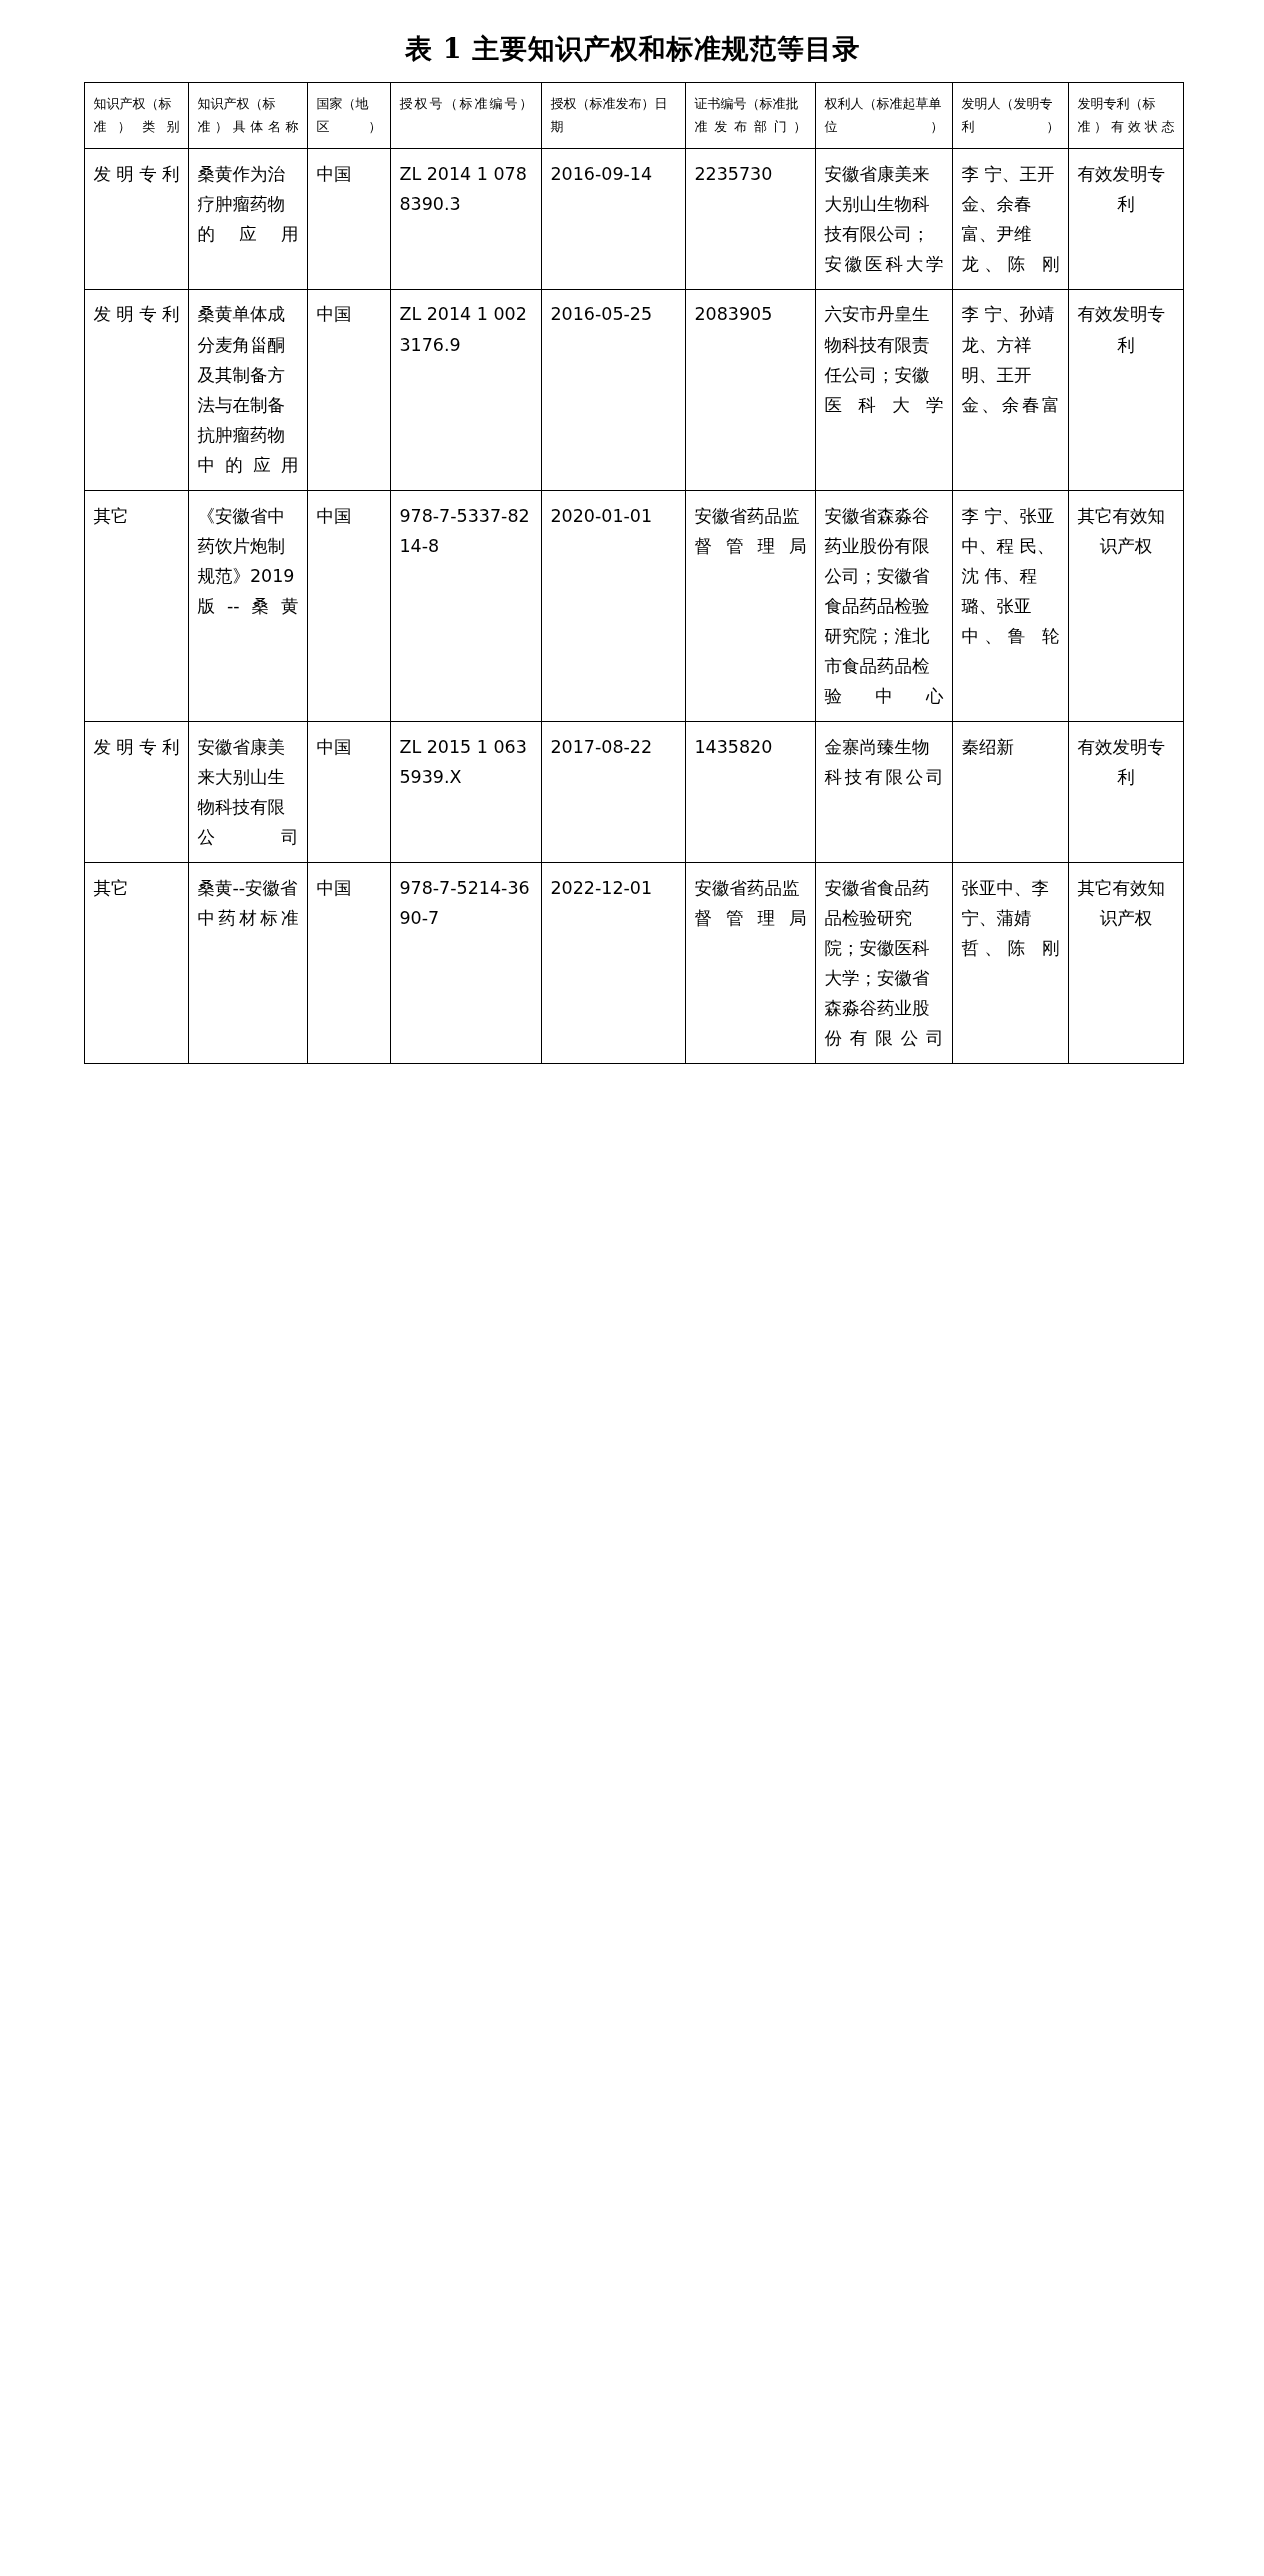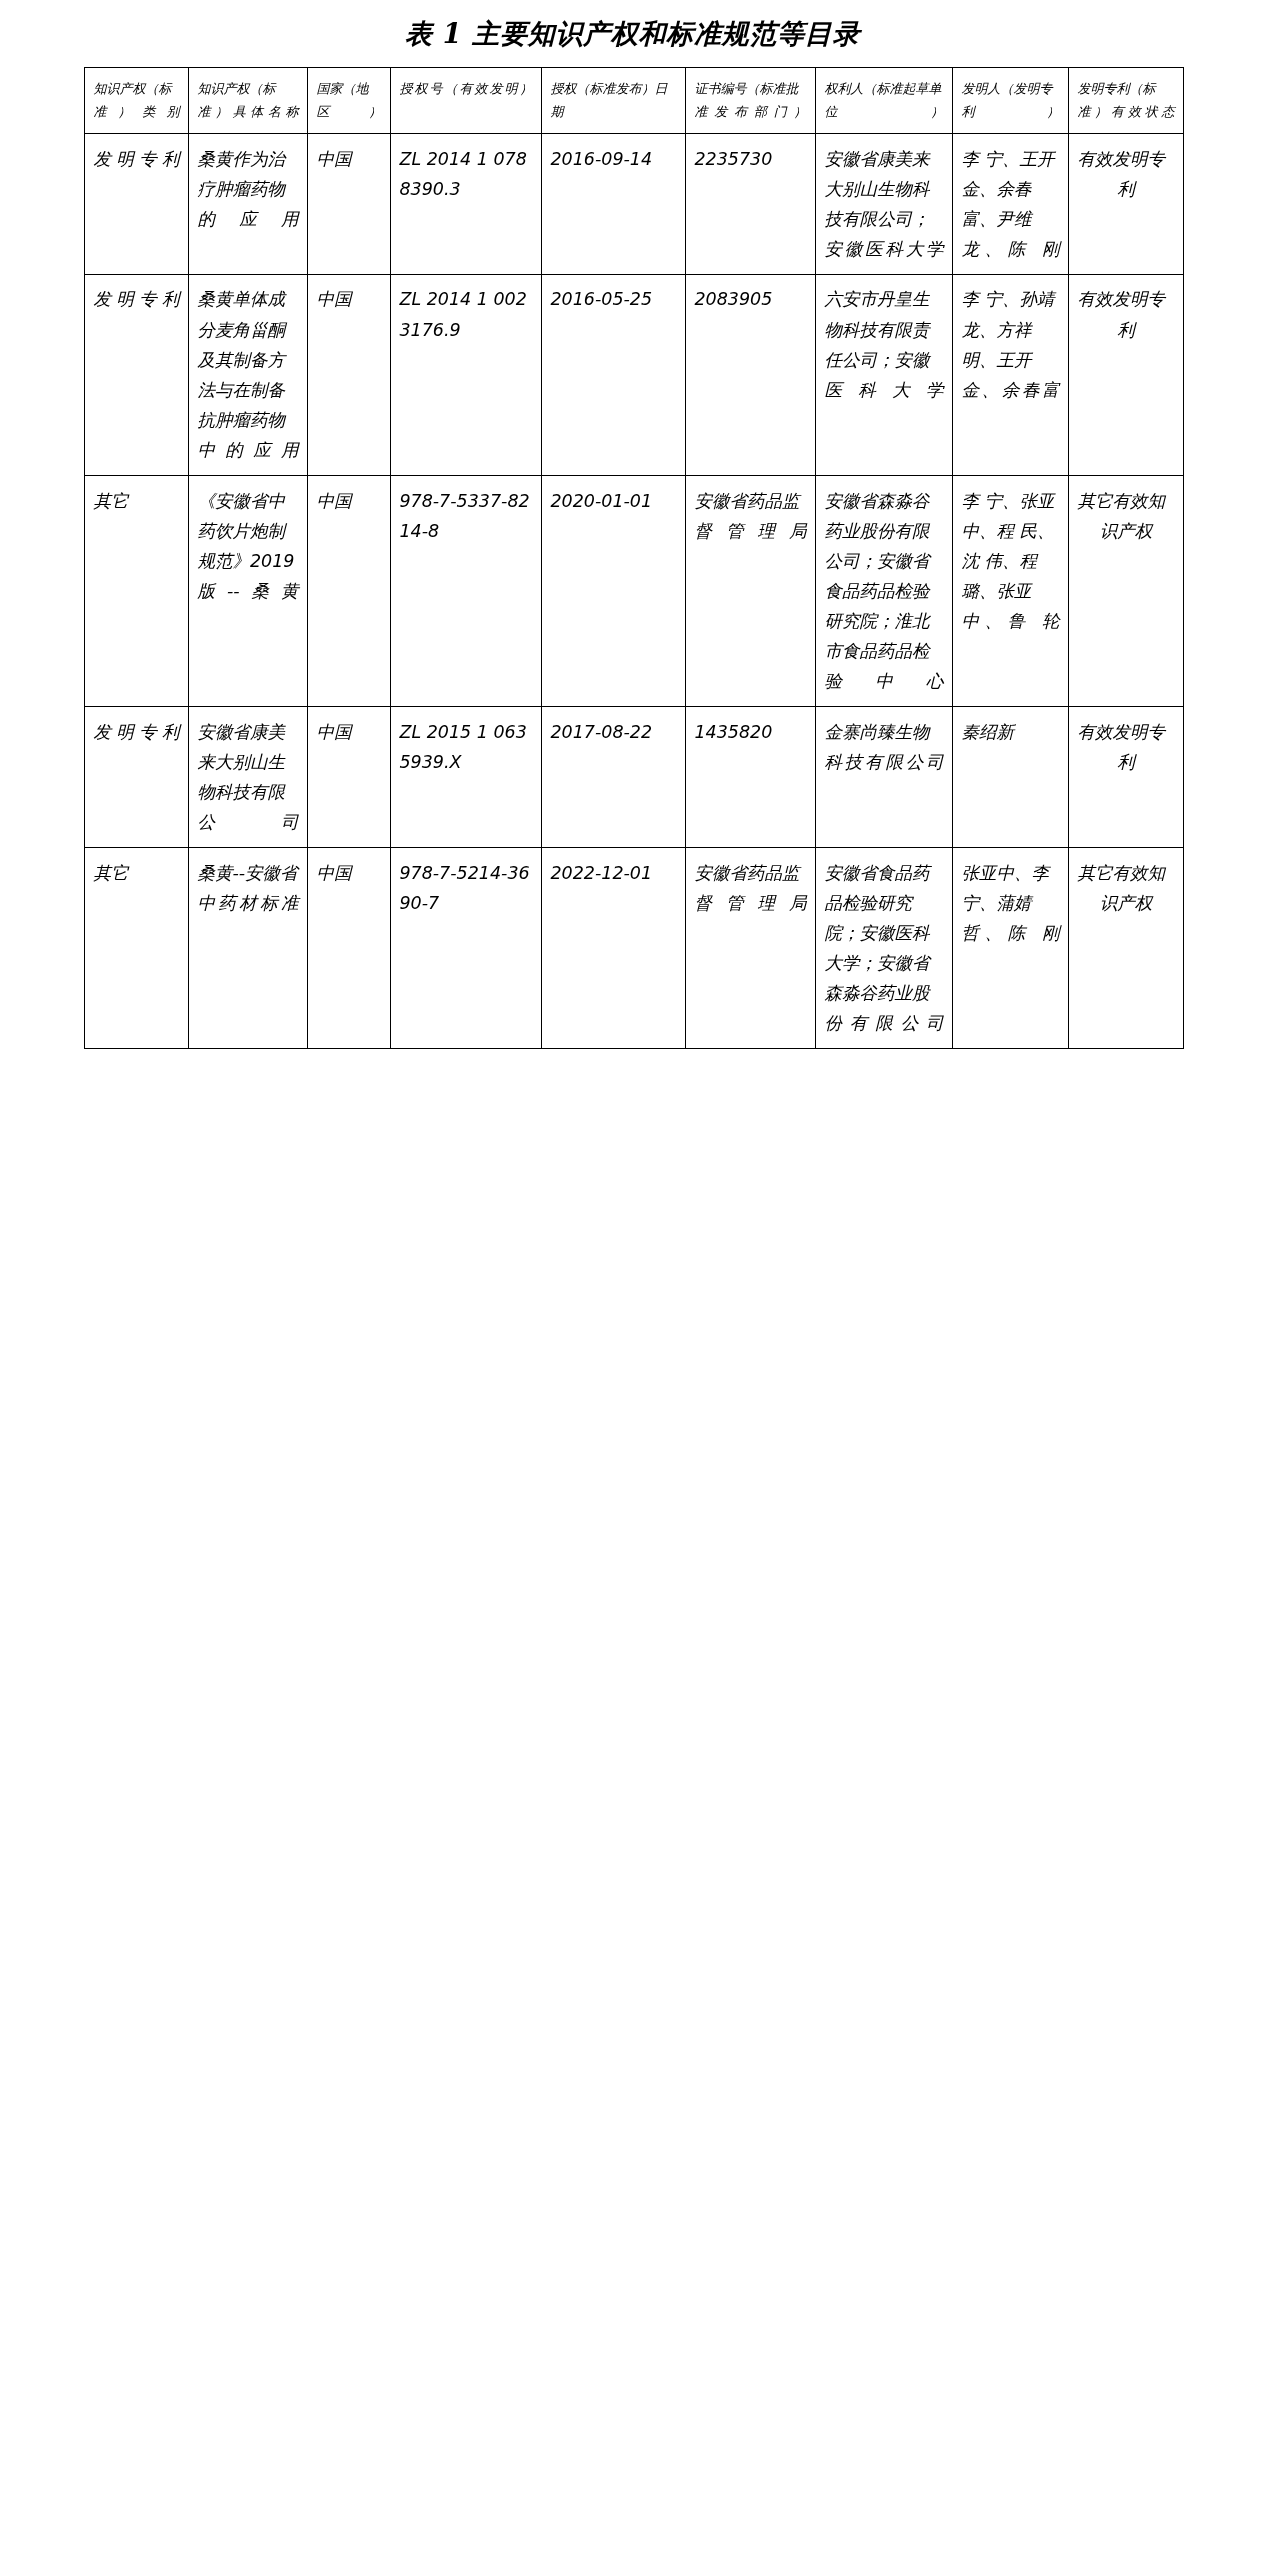--- a/index.html
+++ b/index.html
@@ -8,22 +8,21 @@
     background: #ffffff;
   }
   body {
     width: 1265px;
     font-family: "DejaVu Sans", "Liberation Sans", sans-serif;
     color: #000000;
   }
   .page {
     width: 1265px;
     box-sizing: border-box;
-    padding: 9px 0 0 0;
-    font-style: italic;
+    padding: 24px 0 0 0;
   }
   .doc-title {
     text-align: center;
     font-size: 27px;
     font-weight: bold;
     letter-spacing: 0.7px;
     margin: 7px 0 15.4px 0;
     font-family: "DejaVu Serif", "Liberation Serif", serif;
   }
   .table-wrap {
@@ -92,21 +91,21 @@
         <col class="c5">
           <col class="c6">
           <col class="c7">
           <col class="c8">
       </colgroup>
       <thead>
         <tr>
           <td class="just">知识产权（标准）类别</td>
           <td class="just">知识产权（标准）具体名称</td>
           <td class="just">国家（地区）</td>
-          <td class="just">授权号（有效发明）</td>
+          <td class="just">授权号（标准编号）</td>
           <td class="just">授权（标准发布）日期</td>
           <td class="just">证书编号（标准批准发布部门）</td>
           <td class="just">权利人（标准起草单位）</td>
           <td class="just">发明人（发明专利）</td>
           <td class="just">发明专利（标准）有效状态</td>
         </tr>
       </thead>
       <tbody>
         <tr>
           <td class="just">发明专利</td>

